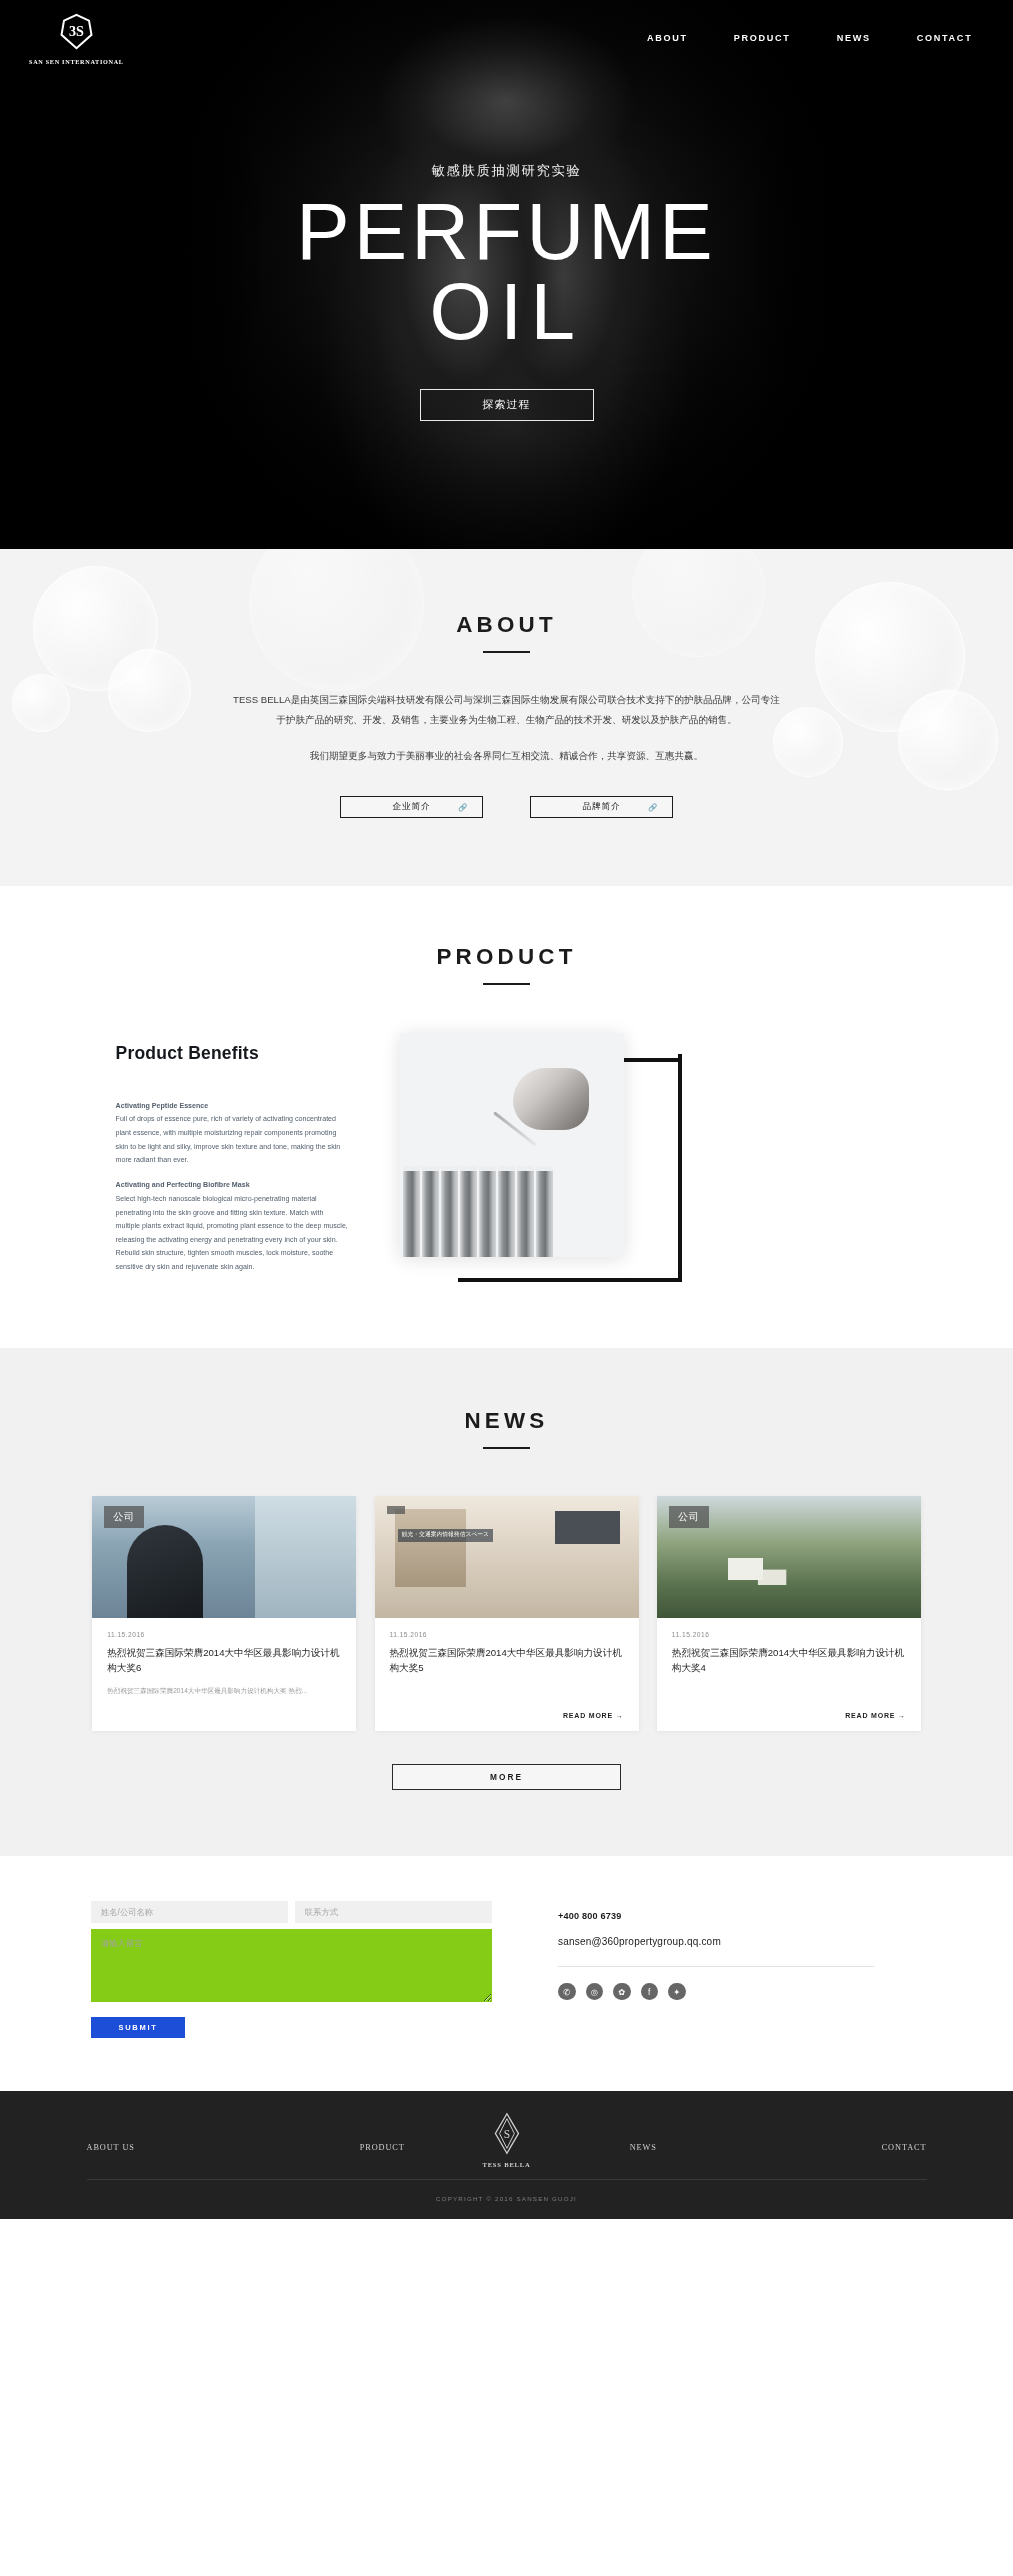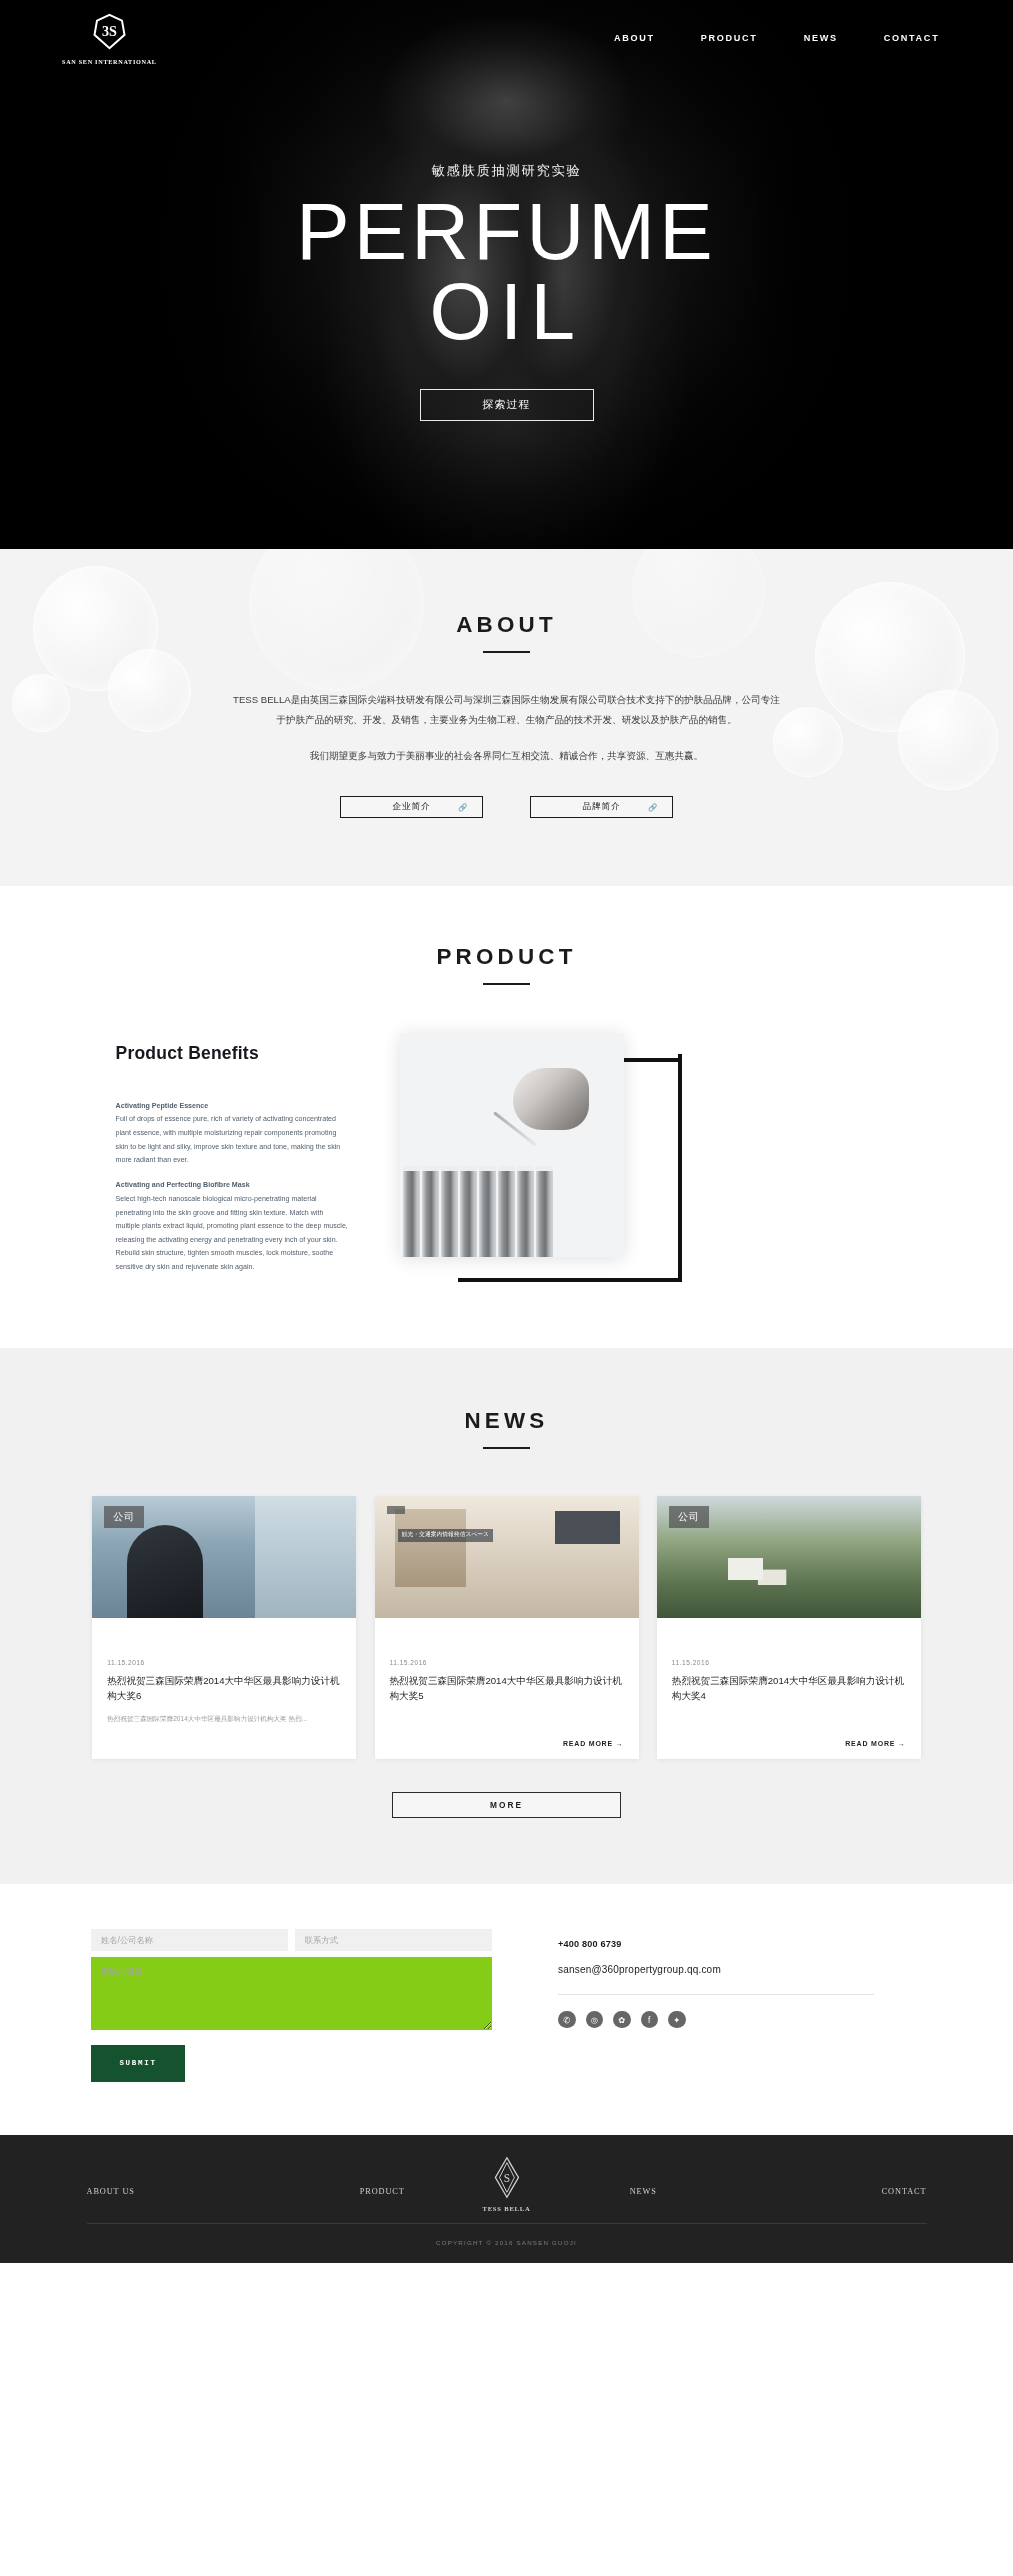--- a/index.html
+++ b/index.html
@@ -36,21 +36,21 @@
   }
   .hero-shade-l { position:absolute; left:0; top:0; bottom:0; width:274px;
     background: linear-gradient(to right, #000 40%, rgba(0,0,0,0) 100%); }
   .hero-shade-r { position:absolute; right:0; top:0; bottom:0; width:274px;
     background: linear-gradient(to left, #000 40%, rgba(0,0,0,0) 100%); }
 
   .nav {
     position: relative; z-index: 6;
     height: 75px;
     display: flex; align-items: center;
-    padding: 0 62px;
+    padding: 0 29px;
     gap: 39px;
   }
   .brand { display: flex; flex-direction: column; align-items: center; gap: 4.2px; }
   .brand-mark {
     width: 40px; height: 43px;
     display: flex; align-items: center; justify-content: center;
     color: #fff;
   }
   .brand-name {
     font-size: 6.2px; letter-spacing: 0.7px; color: #fff;
@@ -208,21 +208,21 @@
   .img-b::before { content:""; position:absolute; left:20px; top:13.3px; width:71px; height:78px;
       background: linear-gradient(to bottom,#cbbda8,#a8967e); }
   .img-b::after { content:""; position:absolute; right:18.3px; top:15px; width:65px; height:33px;
       background: #4a4f55; }
   .img-c { background: linear-gradient(to bottom,#cfd9dd 0%,#8fa47f 38%,#5c7350 72%,#3f5538 100%); }
   .img-c::after { content:""; position:absolute; left:71px; top:62px; width:35px; height:21.6px;
       background: #efefe9; box-shadow: 26.6px 8.3px 0 -3.3px #e7e6dd; }
   .ovl-txt { position:absolute; color:#fff; font-size:5.8px; line-height:1.35; z-index:3;
       background: rgba(40,50,60,.62); padding: 2.5px 4.2px; }
 
-  .card-body { padding: 13.3px 15px 11.6px; margin-top: 28px; }
+  .card-body { padding: 13.3px 15px 11.6px; }
   .card-date { font-size: 6.6px; color: #8b8b8b; letter-spacing: 0.5px; }
   .card-title { margin-top: 7.5px; font-size: 9.6px; color: #1f1f1f; line-height: 1.55; }
   .card-ex { margin-top: 9.1px; font-size: 6.6px; color: #9a9a9a; line-height: 1.75; }
   .read-more {
     margin-top: 11.6px; text-align: right; font-size: 7px; letter-spacing: 0.8px;
     color: #1f1f1f; font-weight: 700; cursor: pointer;
   }
   .card-spacer { height: 25px; }
   .more-btn {
     margin: 33px auto 0; width: 229px; height: 26.6px;
@@ -244,24 +244,24 @@
   }
   .fld::placeholder { color: #a5a5a5; }
   .ta {
     margin-top: 6.6px; width: 100%; height: 73px;
     background: #84cc16; border: none; padding: 8.3px 10px;
     font-size: 8.3px; color: #333; resize: vertical;
     font-family: "Liberation Sans", sans-serif;
   }
   .ta::placeholder { color: #a5a5a5; }
   .submit {
-    margin-top: 11.6px; width: 94px; height: 37px;
-    background: #14532d; color: #fff; border: none;
+    margin-top: 11.6px; width: 94px; height: 21px;
+    background: #1d4ed8; color: #fff; border: none;
     font-size: 7.5px; letter-spacing: 1.7px; font-weight: 700; cursor: pointer;
-    font-family: Liberation Mono, monospace;
+    font-family: Liberation Sans, sans-serif;
   }
   .cinfo { padding-top: 10px; width: 316px; }
   .cphone { font-size: 9.1px; color: #1b1b1b; font-weight: 700; letter-spacing: 0.2px; }
   .cmail { font-size: 10px; color: #1b1b1b; margin-top: 15px; letter-spacing: 0.2px; }
   .cdiv { height: 0.8px; background: #e2e2e2; margin: 18.3px 0 16.6px; }
   .socials { display: flex; gap: 10px; }
   .soc {
     width: 17.5px; height: 17.5px; border-radius: 50%;
     background: #666; color: #fff;
     display: flex; align-items: center; justify-content: center;

